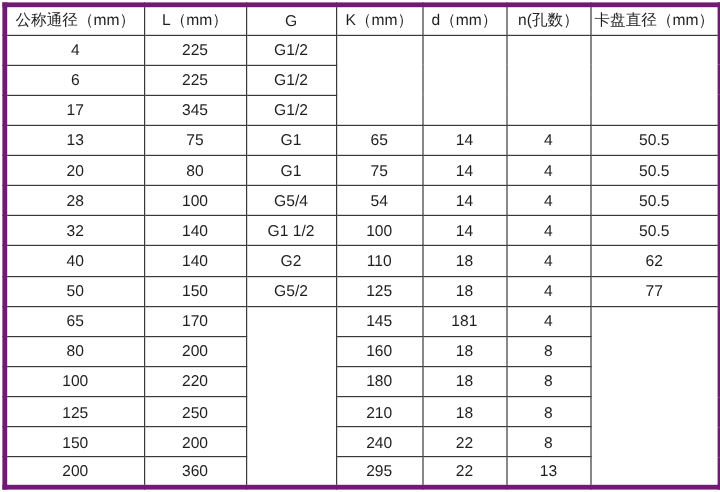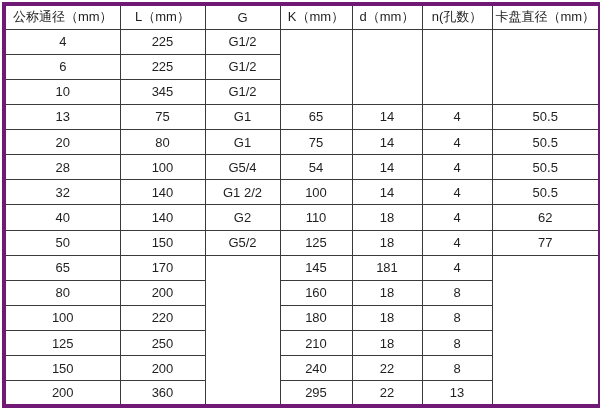--- a/index.html
+++ b/index.html
@@ -80,21 +80,21 @@
           <td rowspan="3"></td>
           <td rowspan="3"></td>
           <td rowspan="3"></td>
         </tr>
         <tr>
           <td>6</td>
           <td>225</td>
           <td>G1/2</td>
         </tr>
         <tr>
-          <td>10</td>
+          <td>17</td>
           <td>345</td>
           <td>G1/2</td>
         </tr>
         <tr>
           <td>13</td>
           <td>75</td>
           <td>G1</td>
           <td>65</td>
           <td>14</td>
           <td>4</td>
@@ -114,21 +114,21 @@
           <td>100</td>
           <td>G5/4</td>
           <td>54</td>
           <td>14</td>
           <td>4</td>
           <td>50.5</td>
         </tr>
         <tr>
           <td>32</td>
           <td>140</td>
-          <td>G1 2/2</td>
+          <td>G1 1/2</td>
           <td>100</td>
           <td>14</td>
           <td>4</td>
           <td>50.5</td>
         </tr>
         <tr>
           <td>40</td>
           <td>140</td>
           <td>G2</td>
           <td>110</td>

